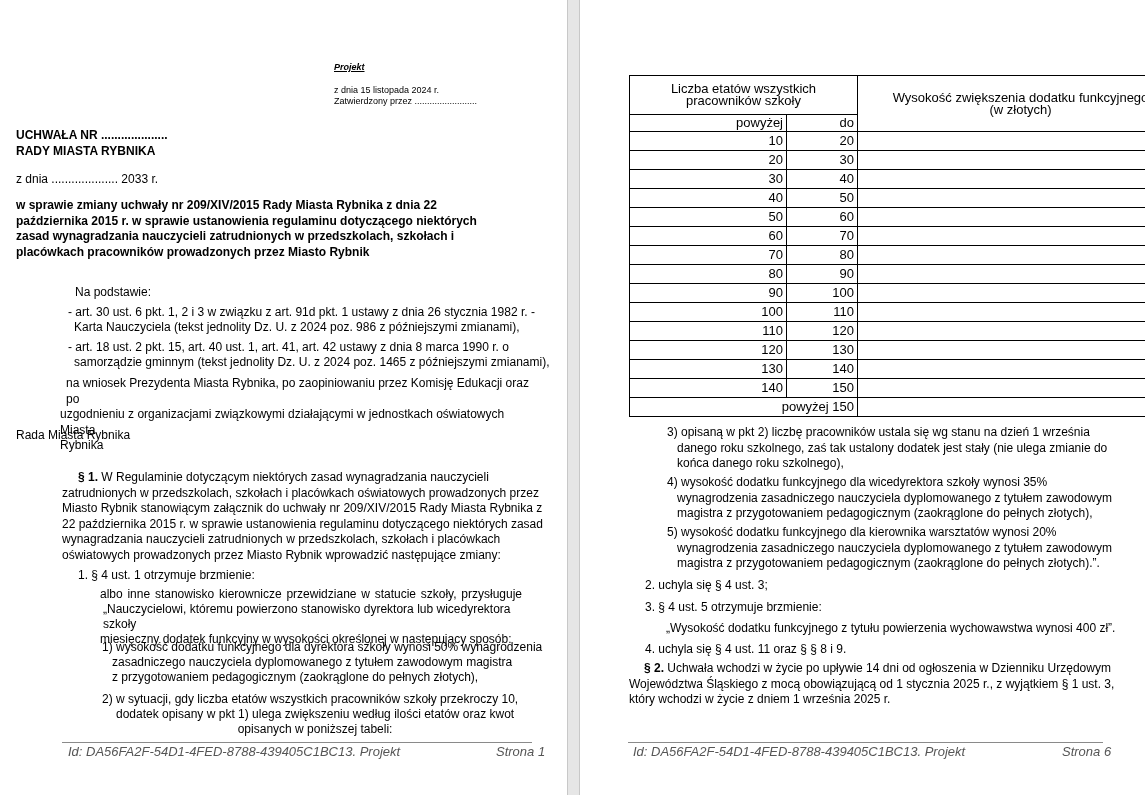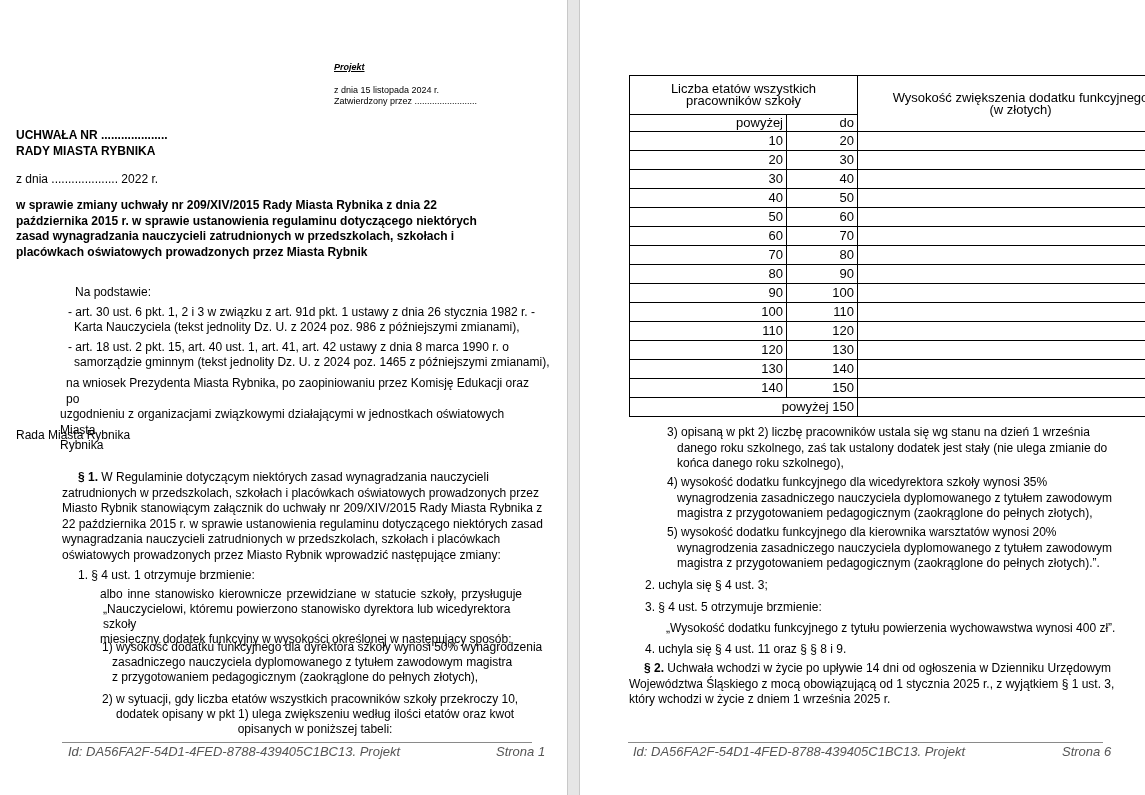--- a/index.html
+++ b/index.html
@@ -42,27 +42,27 @@
   <div class="t small" style="left:318px;top:62px;">
     <span class="underline b" style="font-style:italic;">Projekt</span>
   </div>
   <div class="t small" style="left:318px;top:85px;">z dnia  15 listopada 2024 r.</div>
   <div class="t small" style="left:318px;top:96px;">Zatwierdzony przez .........................</div>
 
   <div class="center-block b" style="left:0;width:567px;top:128px;">
     <div>UCHWAŁA NR ....................</div>
     <div>RADY MIASTA RYBNIKA</div>
   </div>
-  <div class="center-block" style="left:0;width:567px;top:172px;">z dnia .................... 2022 r.</div>
+  <div class="center-block" style="left:0;width:567px;top:172px;">z dnia .................... 2033 r.</div>
 
   <div class="center-block b" style="left:0;width:567px;top:198px;">
     <div>w sprawie zmiany uchwały nr 209/XIV/2015 Rady Miasta Rybnika z dnia 22</div>
     <div>października 2015 r. w sprawie ustanowienia regulaminu dotyczącego niektórych</div>
     <div>zasad wynagradzania nauczycieli zatrudnionych w przedszkolach, szkołach i</div>
-    <div>placówkach oświatowych prowadzonych przez Miasta Rybnik</div>
+    <div>placówkach pracowników prowadzonych przez Miasto Rybnik</div>
   </div>
 
   <div class="t" style="left:59px;top:285px;">Na podstawie:</div>
   <div class="t" style="left:52px;top:305px;">
     <div>- art. 30 ust. 6 pkt. 1, 2 i 3 w związku z art. 91d pkt. 1 ustawy z dnia 26 stycznia 1982 r. -</div>
     <div style="padding-left:6px;">Karta Nauczyciela (tekst jednolity Dz. U. z 2024 poz. 986 z późniejszymi zmianami),</div>
   </div>
   <div class="t" style="left:52px;top:340px;">
     <div>- art. 18 ust. 2 pkt. 15, art. 40 ust. 1, art. 41, art. 42 ustawy z dnia 8 marca 1990 r. o</div>
     <div style="padding-left:6px;">samorządzie gminnym (tekst jednolity Dz. U. z 2024 poz. 1465 z późniejszymi zmianami),</div>

